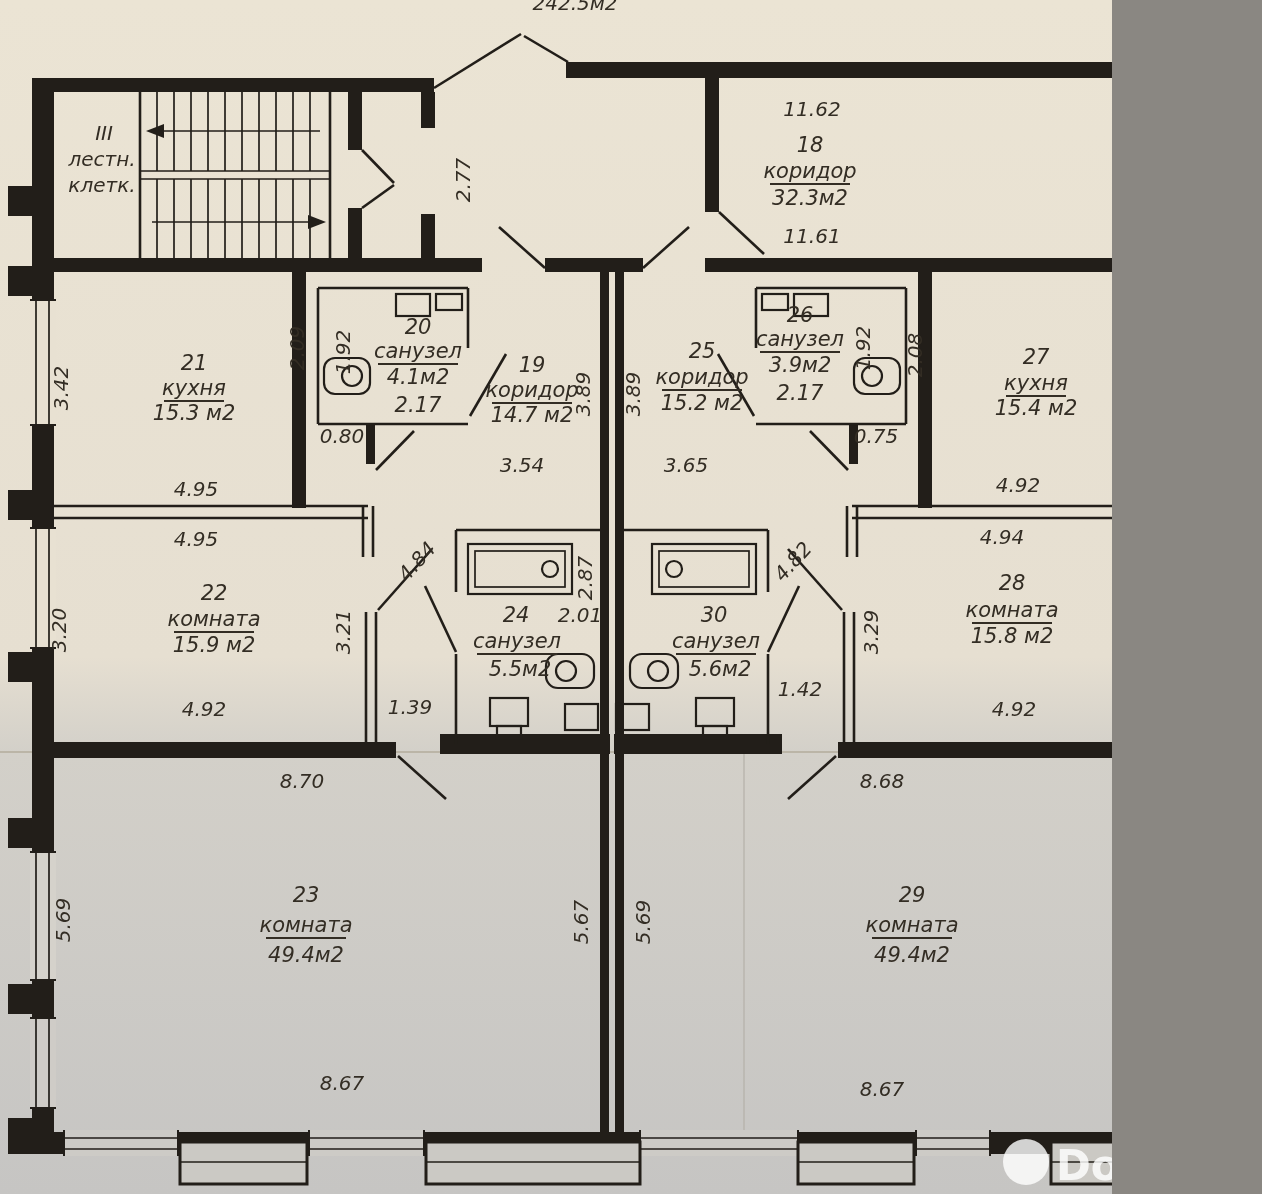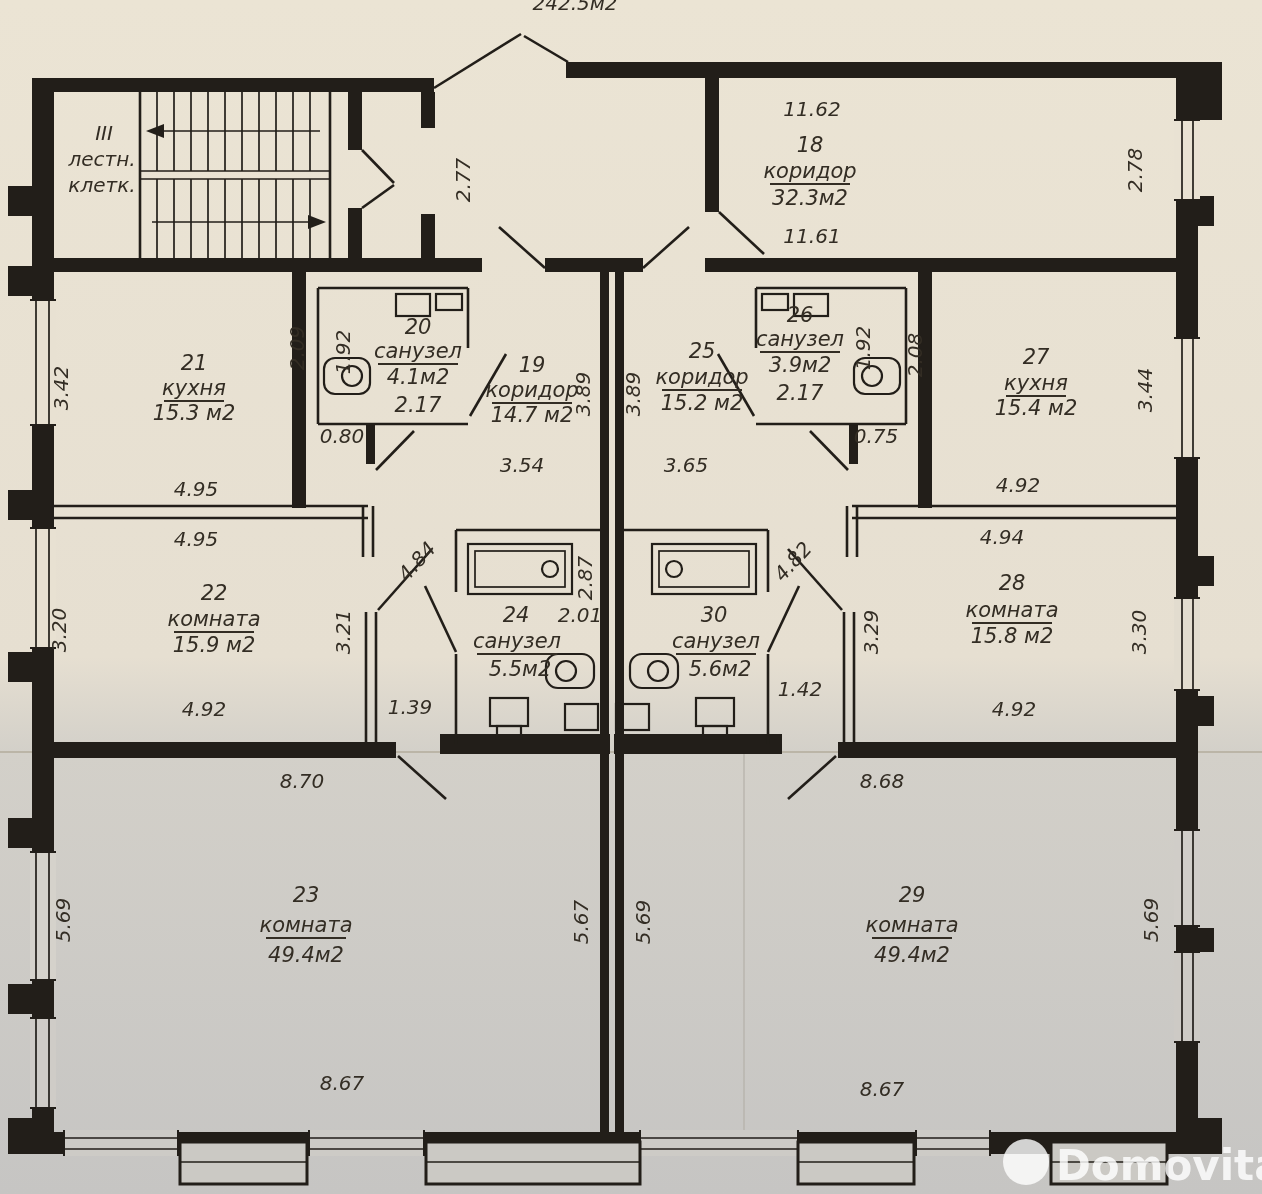--- a/index.html
+++ b/index.html
@@ -1,16 +1,16 @@
 <!DOCTYPE html>
 <html><head>
 <meta charset="utf-8">
 <style>
   html,body{margin:0;padding:0;background:#8a8782;}
-  .page{position:relative;width:1262px;height:1194px;overflow:hidden;
+  .page{position:relative;width:1112px;height:1194px;overflow:hidden;
         font-family:"DejaVu Sans",sans-serif;}
   svg{display:block}
   .wall{fill:#221e19;stroke:none}
   .thin{stroke:#221e19;stroke-width:2.6;fill:none}
   .thin15{stroke:#221e19;stroke-width:1.7;fill:none}
   .leaf{stroke:#221e19;stroke-width:2.6;fill:none}
   .fix{stroke:#221e19;stroke-width:2.2;fill:none}
   .win{stroke:#221e19;stroke-width:1.7}
   .tick{stroke:#221e19;stroke-width:2}
   text{fill:#332d24;font-style:italic;font-family:"DejaVu Sans",sans-serif}

